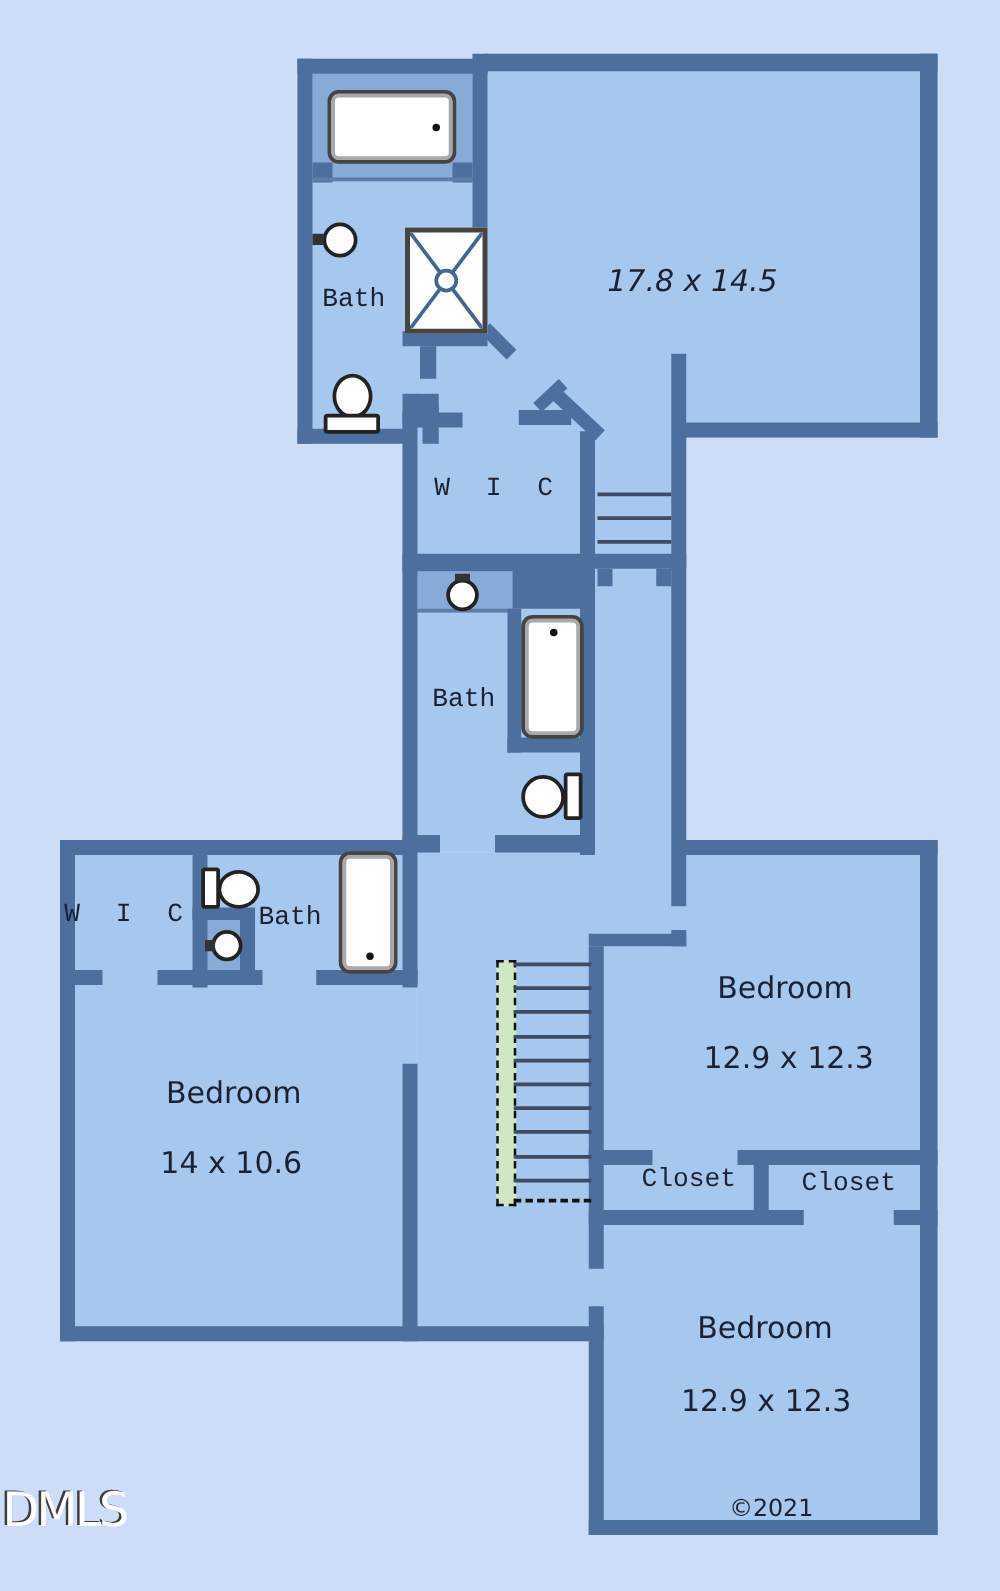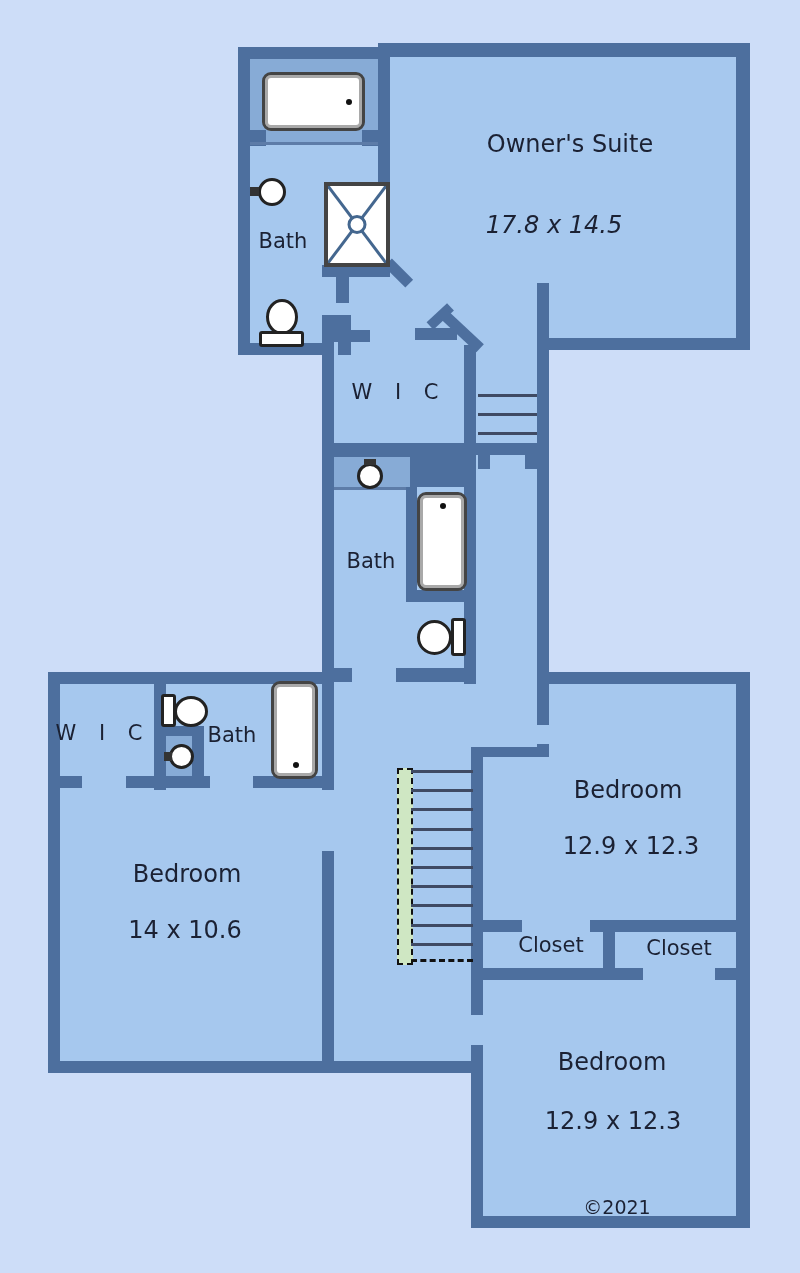--- a/index.html
+++ b/index.html
@@ -4,21 +4,21 @@
 <style>
   html,body{margin:0;padding:0;}
   body{font-family:"DejaVu Sans","Liberation Sans",sans-serif;}
   #plan{position:relative;width:800px;height:1273px;overflow:hidden;background:var(--background,#cdddf8);}
   .fill{position:absolute;background:var(--room-fill,#a6c8ee);}
   .alcove{position:absolute;background:var(--alcove-fill,#87abd6);}
   .w{position:absolute;background:var(--wall,#4d6f9e);}
   .thinline{position:absolute;background:#5d7ca8;}
   .lbl{position:absolute;color:#1b2133;text-align:center;white-space:nowrap;}
   .big{font-size:24px;}
-  .small{font-size:21px;}
+  .small{font-size:21px;font-family:Liberation Mono, monospace;}
   .wicspace{letter-spacing:8px;}
   .fx{position:absolute;background:#fff;border:3px solid #444;box-sizing:border-box;}
   .tub{border-radius:9px;box-shadow:inset 0 0 0 3px #a9a9a9;}
   .drain{position:absolute;width:6px;height:6px;background:#111;border-radius:50%;}
   .sink{position:absolute;background:#fff;border:3px solid #222;border-radius:50%;box-sizing:border-box;}
   .tap{position:absolute;background:#333;}
   .toilet-bowl{position:absolute;background:#fff;border:3px solid #222;border-radius:50%;box-sizing:border-box;}
   .toilet-tank{position:absolute;background:#fff;border:3px solid #222;border-radius:3px;box-sizing:border-box;}
   .diag{position:absolute;background:var(--wall,#4d6f9e);transform-origin:left center;}
   .treads{position:absolute;}
@@ -152,21 +152,20 @@
   <div class="toilet-bowl" style="left:417px;top:620px;width:35px;height:35px;"></div>
 
   <div class="toilet-tank" style="left:161px;top:694px;width:15px;height:33px;"></div>
   <div class="toilet-bowl" style="left:174px;top:696px;width:34px;height:31px;"></div>
   <div class="sink" style="left:169px;top:744px;width:25px;height:25px;"></div>
   <div class="tap" style="left:164px;top:752px;width:8px;height:9px;"></div>
   <div class="fx tub" style="left:271px;top:681px;width:47px;height:98px;">
     <div class="drain" style="left:19px;bottom:8px;"></div>
   </div>
 
-  <div class="lbl big" style="left:430px;top:130px;width:280px;">Owner's Suite</div>
   <div class="lbl big" style="left:414px;top:211px;width:280px;font-style:italic;">17.8 x 14.5</div>
 
   <div class="lbl small" style="left:243px;top:229px;width:80px;">Bath</div>
   <div class="lbl small wicspace" style="left:339px;top:380px;width:120px;">W I C</div>
   <div class="lbl small" style="left:331px;top:549px;width:80px;">Bath</div>
   <div class="lbl small wicspace" style="left:43px;top:721px;width:120px;">W I C</div>
   <div class="lbl small" style="left:192px;top:723px;width:80px;">Bath</div>
 
   <div class="lbl big" style="left:87px;top:860px;width:200px;">Bedroom</div>
   <div class="lbl big" style="left:85px;top:916px;width:200px;">14 x 10.6</div>
@@ -174,14 +173,15 @@
   <div class="lbl big" style="left:528px;top:776px;width:200px;">Bedroom</div>
   <div class="lbl big" style="left:531px;top:832px;width:200px;">12.9 x 12.3</div>
 
   <div class="lbl small" style="left:501px;top:933px;width:100px;">Closet</div>
   <div class="lbl small" style="left:629px;top:936px;width:100px;">Closet</div>
 
   <div class="lbl big" style="left:512px;top:1048px;width:200px;">Bedroom</div>
   <div class="lbl big" style="left:513px;top:1107px;width:200px;">12.9 x 12.3</div>
 
   <div class="copyright lbl" style="left:567px;top:1196px;width:100px;">©2021</div>
+  <div id="watermark">DMLS</div>
 
 </div>
 
 </body></html>

